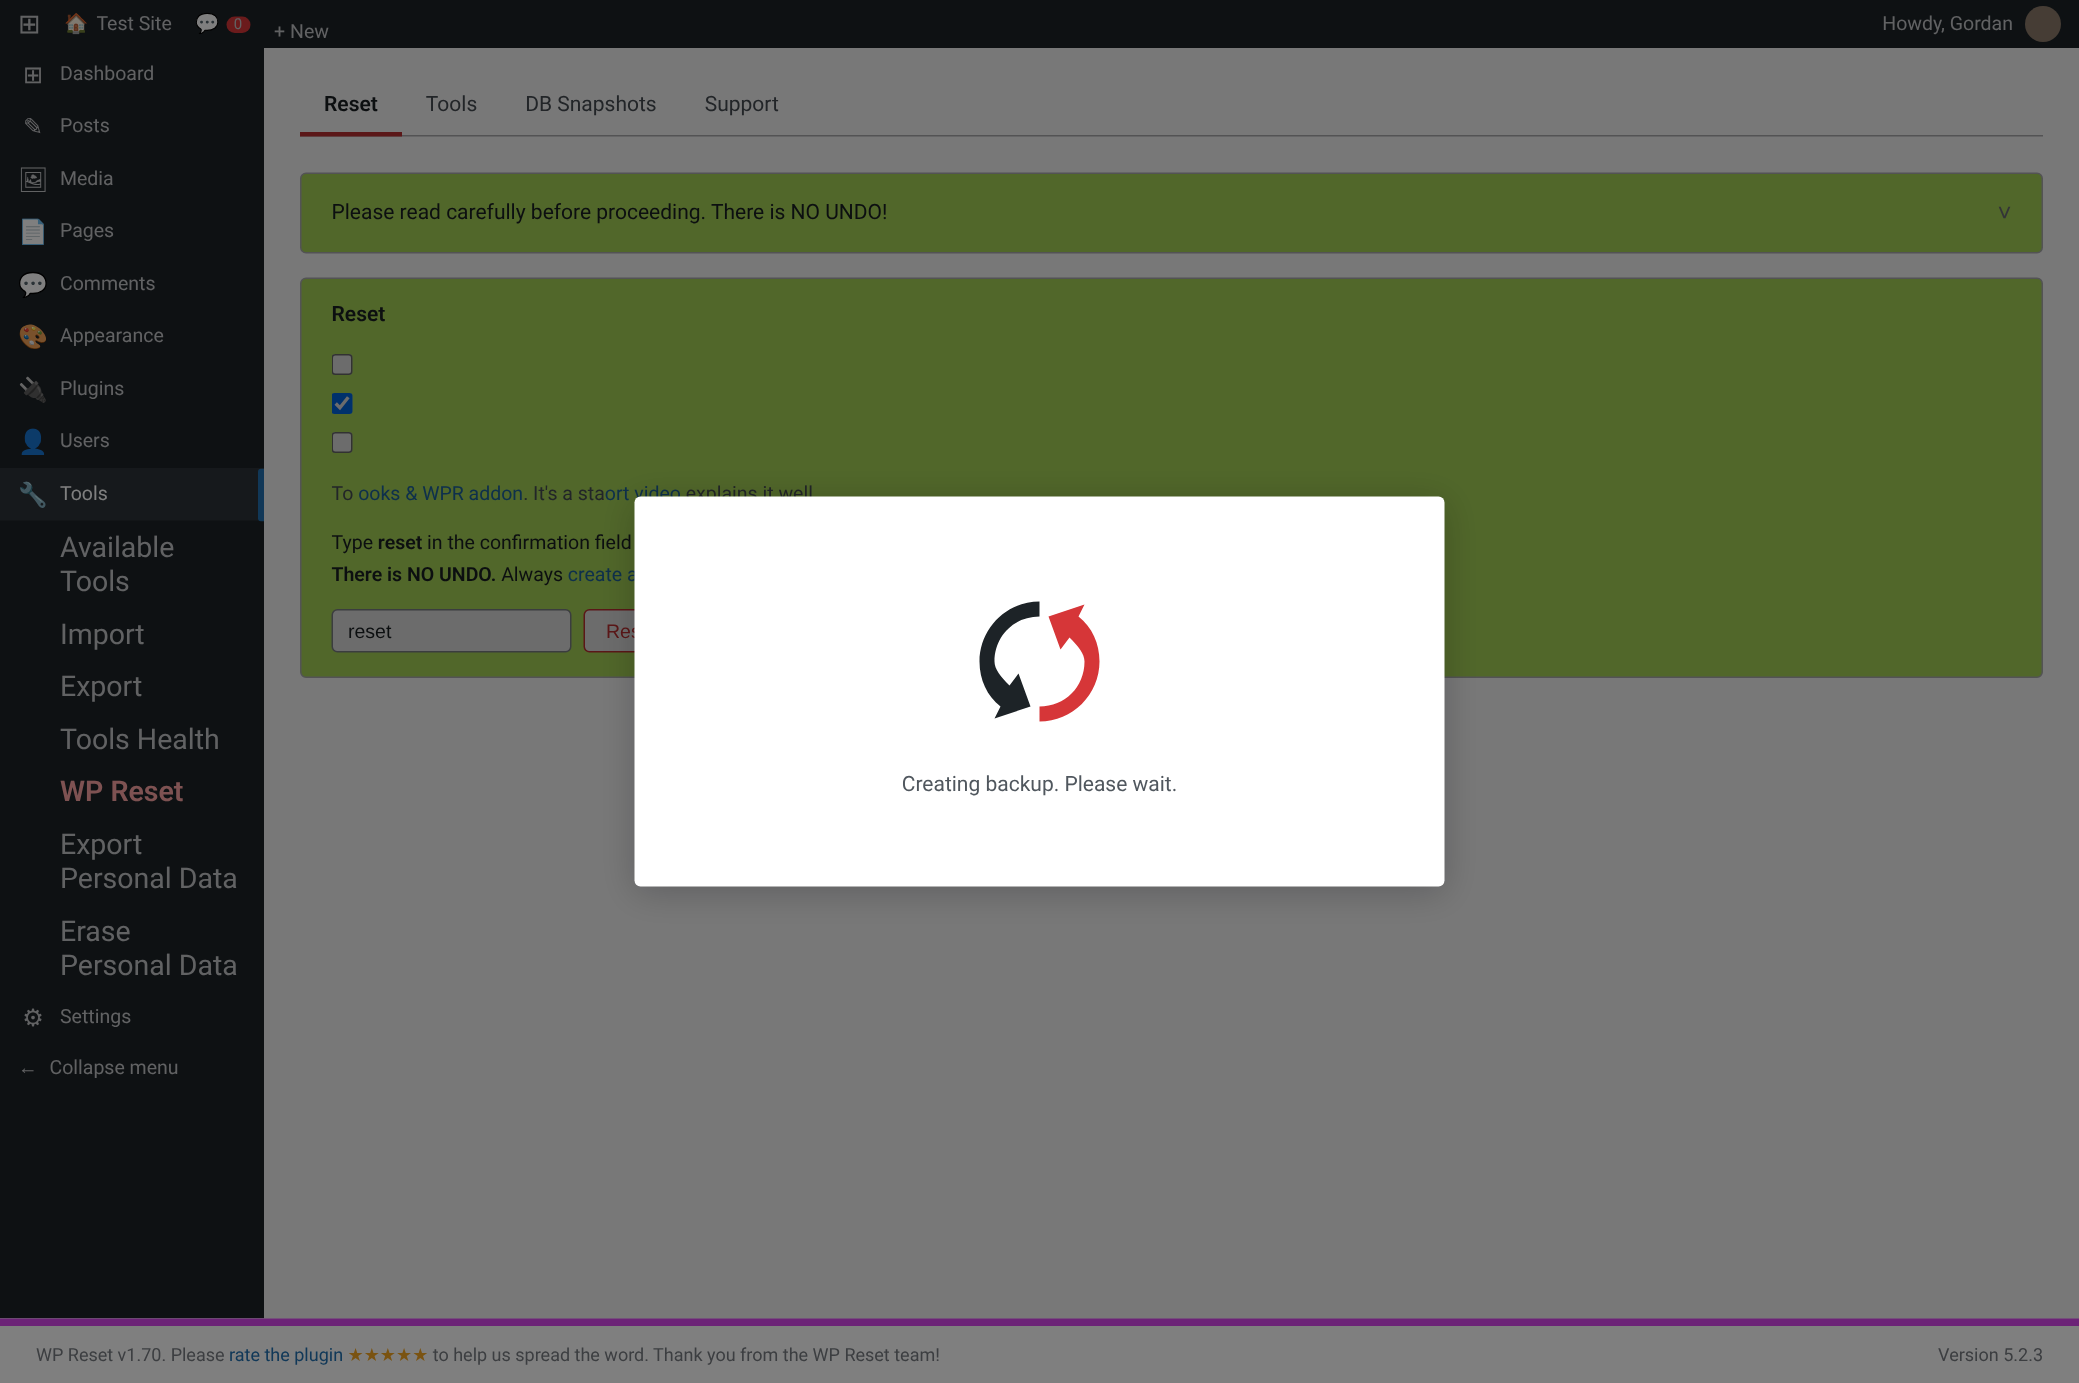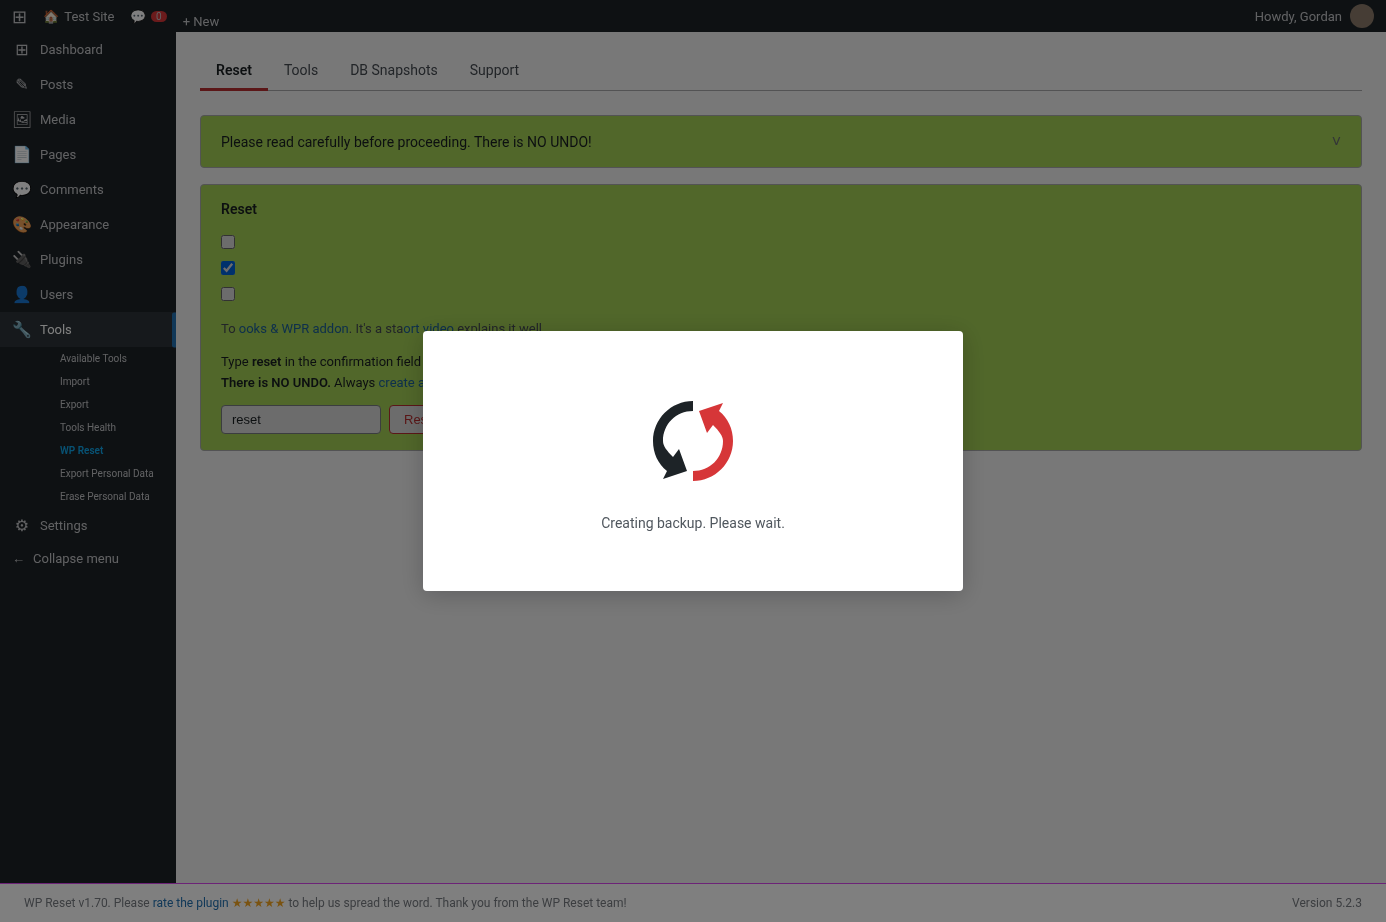--- a/index.html
+++ b/index.html
@@ -51,25 +51,24 @@
       white-space: nowrap;
     }
     .sidebar-item.active { background: #2271b1; color: #fff; }
     .sidebar-item .icon { font-size: 16px; width: 20px; text-align: center; flex-shrink: 0; }
     .sidebar-submenu { background: #1d2327; }
     .sidebar-submenu-item {
       display: block;
       padding: 6px 12px 6px 40px;
       color: #c3c4c7;
       cursor: pointer;
-      font-size: 10px;
+      font-size: 19px;
       text-decoration: none;
-      margin-left: 20px;
-    }
-    .sidebar-submenu-item.active { color: #0ea5e9; font-weight: 600; }
+    }
+    .sidebar-submenu-item.active { color: #fca5a5; font-weight: 600; }
     .sidebar-collapse {
       display: flex;
       align-items: center;
       gap: 8px;
       padding: 8px 12px;
       cursor: pointer;
       color: #c3c4c7;
       margin-top: auto;
       font-size: 13px;
     }
@@ -156,21 +155,21 @@
       color: #1d2327;
       padding: 6px 14px;
       border-radius: 4px;
       cursor: pointer;
       font-size: 13px;
     }
 
     
     .page-footer {
       background: #fff;
-      border-top: 1px solid #d946ef;
+      border-top: 5px solid #d946ef;
       padding: 12px 24px;
       display: flex;
       justify-content: space-between;
       align-items: center;
       font-size: 12px;
       color: #787c82;
       flex-shrink: 0;
     }
     .page-footer a { color: #2271b1; text-decoration: none; }
     .stars { color: #f5a623; }

